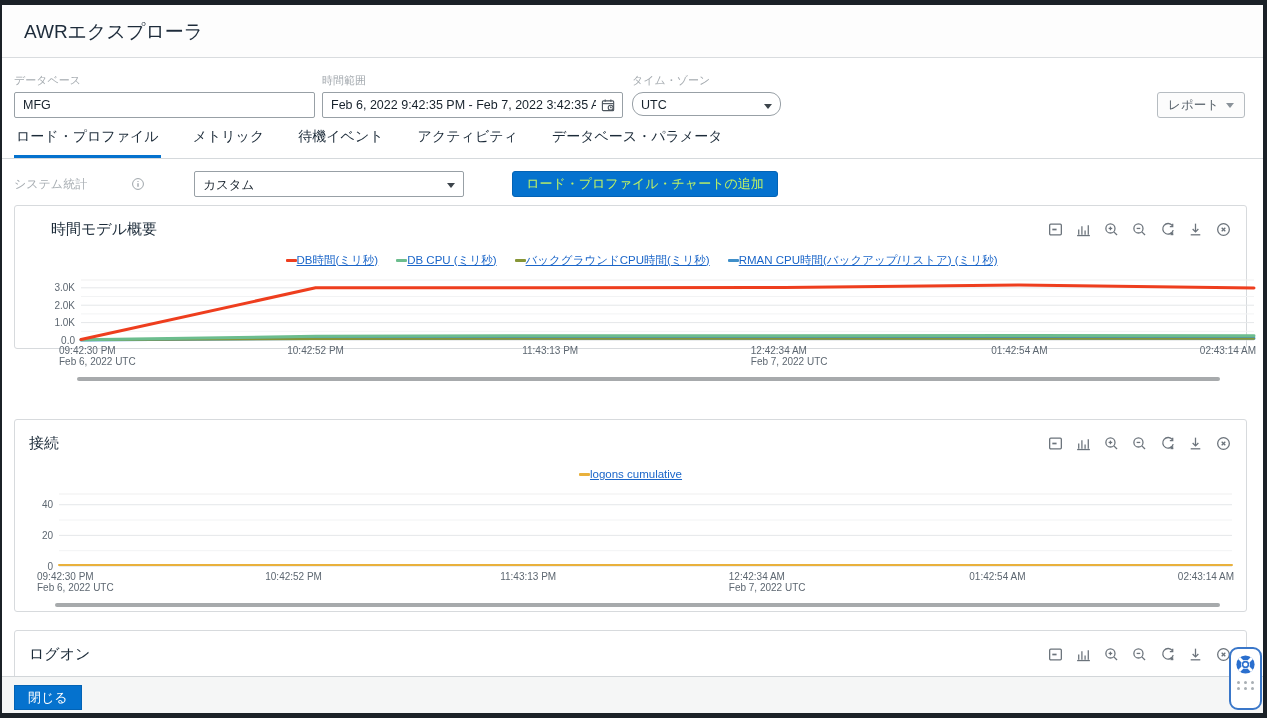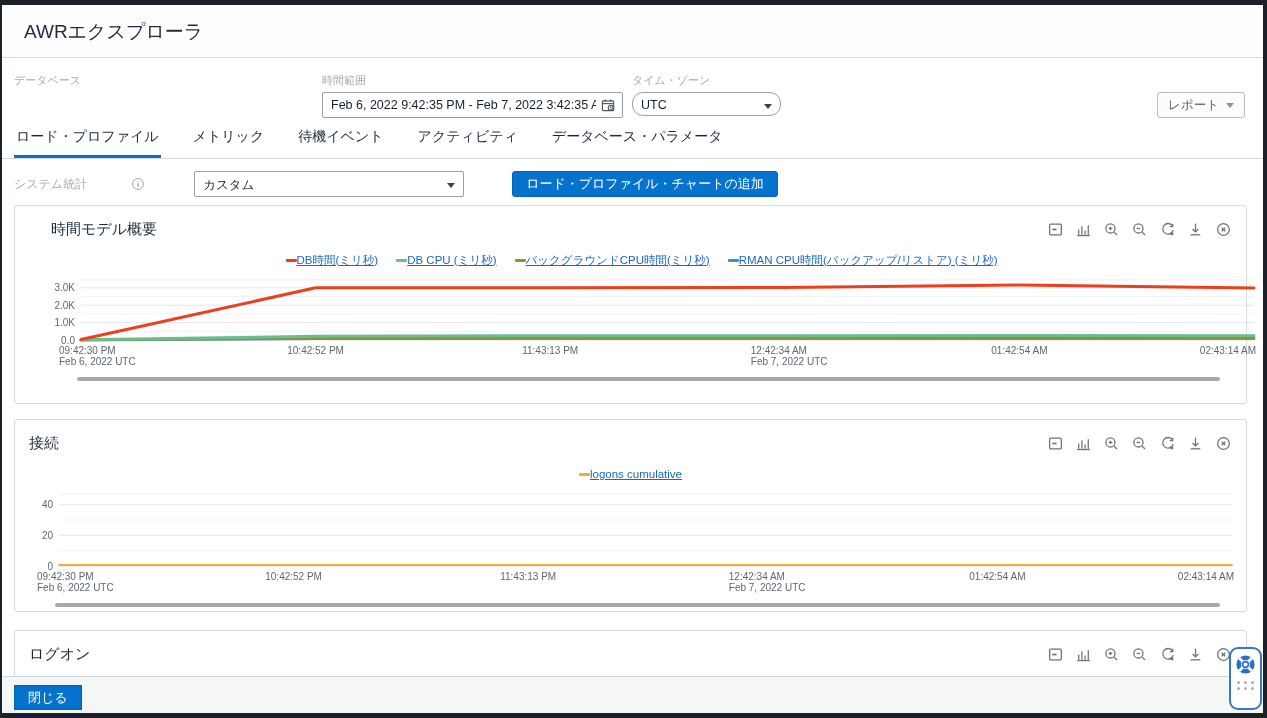--- a/index.html
+++ b/index.html
@@ -35,38 +35,38 @@
   .tab { display:flex; align-items:flex-end; padding:0 2px 9px 2px; margin-right:30px; font-size:14px; color:#1c2b39; cursor:pointer; border-bottom:3px solid transparent; }
   .tab.active { border-bottom-color:#0572ce; }
 
   
   .controls { position:absolute; left:12px; top:165px; right:12px; height:28px; display:flex; align-items:center;gap:39px; }
   .sys-label { font-size:12px; color:#a7adb2; }
   .info-icon { width:14px; height:14px; margin:0 10px 0 5px; }
   .info-icon svg { stroke:#9aa1a7; fill:none; stroke-width:1.1; }
   .preset-select { position:relative; width:270px; height:26px; border:1px solid #98a0a6; border-radius:2px; background:#fff;
                    font-size:12.5px; color:#16212b; padding:5px 22px 0 8px; cursor:pointer; }
-  .add-chart-btn { margin-left:9px; height:26px; padding:0 13px; background:#0572ce; color:#ffffff; border:1px solid #0363b5;
+  .add-chart-btn { margin-left:9px; height:26px; padding:0 13px; background:#0572ce; color:#bef264; border:1px solid #0363b5;
                    border-radius:3px; font-size:13px; font-family:Liberation Sans, sans-serif; cursor:pointer; }
 
   
   .card { position:absolute; left:12px; width:1233px; background:#fff; border:1px solid #d7dadd; border-radius:3px; padding:12px 14px; }
   .card-head { display:flex; align-items:center; height:22px; }
   .card-title { font-size:15px; font-weight:400; color:#1c2b39; }
   .chart-toolbar { margin-left:auto; display:flex; align-items:center; gap:11px; }
   .tbtn { width:17px; height:17px; cursor:pointer; display:inline-block; }
   .tbtn svg { width:17px; height:17px; stroke:#6b737b; fill:none; stroke-width:1.2; }
   .legend { display:flex; justify-content:center; align-items:center; gap:18px; margin-top:12px; height:16px; }
   .legend-item { display:inline-flex; align-items:center; gap:0; cursor:pointer; }
   .legend-dash { width:11px; height:3px; border-radius:1px; display:inline-block; }
   .legend-link { font-size:11.5px; color:#1b66c9; text-decoration:underline; cursor:pointer; }
   svg.chart { display:block; margin-top:6px; }
   .tick { font-size:10px; fill:#5d6771; font-family:"Liberation Sans","DejaVu Sans",sans-serif; }
   .chart-scrollbar { height:4px; background:#a7aaac; border-radius:2px; margin:5px 12px 0 26px; cursor:pointer; }
-  .card1 { top:200px; height:199px;padding-left:36px; }
+  .card1 { top:200px; height:144px;padding-left:36px; }
   .card2 { top:414px; height:193px; }
   .card3 { top:625px; height:80px;text-align:center; }
 
   
   .footer { position:absolute; left:0; right:0; top:671px; bottom:0; background:#f5f6f6; border-top:1px solid #d2d6d9; z-index:10; }
   .close-btn { position:absolute; left:12px; top:8px; height:25px; padding:0 13px; background:#0572ce; color:#fff;
                border:1px solid #0363b5; border-radius:0; font-size:13px; font-family:inherit; cursor:pointer; }
 
   
   .help-widget { position:absolute; right:1px; bottom:3px; width:33px; height:63px; background:#fff; border:2px solid #3a77c9;
@@ -79,20 +79,21 @@
 
 <div class="page">
 
   <header class="app-header">
     <h1>AWRエクスプローラ</h1>
   </header>
 
   <div class="filters">
     <div class="fgroup g-db">
       <span class="flabel">データベース</span>
+      <input class="finput" value="MFG" style="">
     </div>
     <div class="fgroup g-time">
       <span class="flabel">時間範囲</span>
       <input class="finput" value="Feb 6, 2022 9:42:35 PM - Feb 7, 2022 3:42:35 AM" style="">
       <span class="cal-icon">
         <svg viewBox="0 0 16 16">
             <rect x="1.5" y="3" width="12" height="10.5" rx="1"></rect>
             <line x1="1.5" y1="6" x2="13.5" y2="6"></line>
             <line x1="4.5" y1="1.5" x2="4.5" y2="4"></line>
             <line x1="10.5" y1="1.5" x2="10.5" y2="4"></line>

